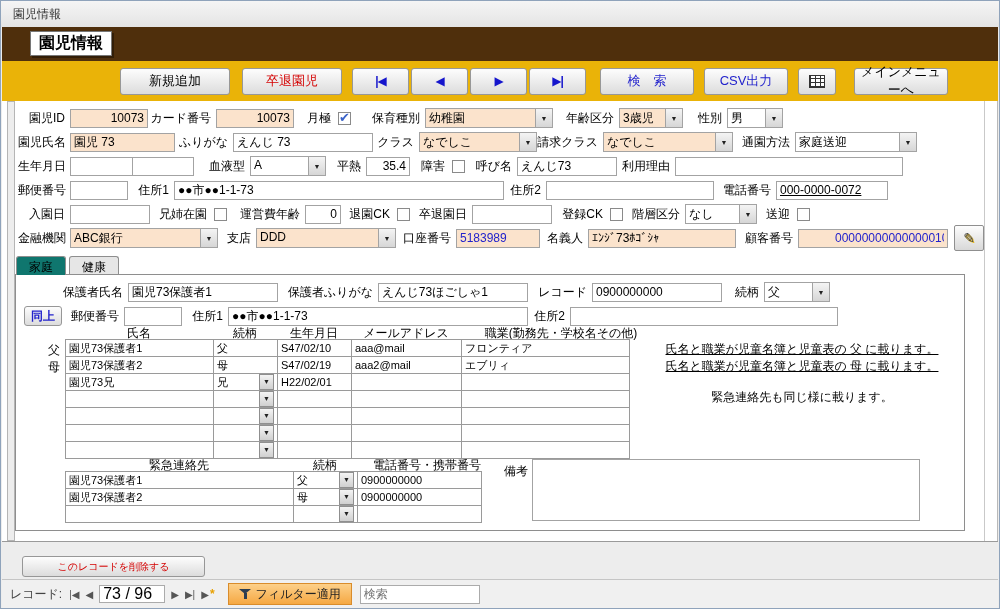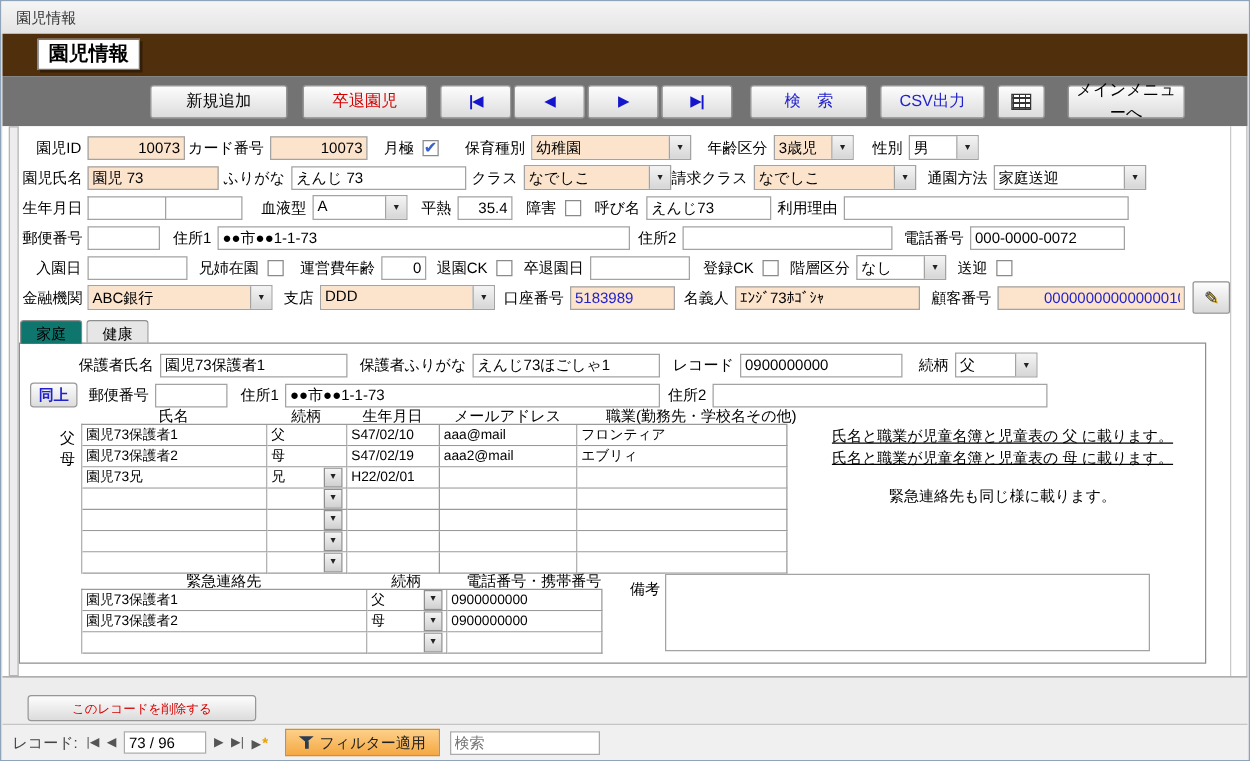--- a/index.html
+++ b/index.html
@@ -1,21 +1,21 @@
 <!DOCTYPE html>
 <html><head>
 <meta charset="utf-8">
 <style>
   * { box-sizing: border-box; margin: 0; padding: 0; }
   body { font-family: "Liberation Sans", "DejaVu Sans", sans-serif; font-size: 12px; background:#fff; }
   .window { position:relative; width:1000px; height:609px; border:1px solid #8fa3bb; background:#ededed; overflow:hidden; }
   .titlebar { position:absolute; top:0; left:0; right:0; height:26px; background:linear-gradient(#f5f5f5,#e4e4e4); display:flex; align-items:center; padding-left:12px; color:#333; }
   .brownband { position:absolute; top:26px; left:1px; right:1px; height:34px; background:#4f2f0c; }
   .form-title { position:absolute; left:28px; top:4px; background:#fff; border:1px solid #777; box-shadow:2px 2px 0 rgba(0,0,0,.35); font-weight:bold; font-size:16px; padding:1px 8px; color:#000; }
-  .toolbar { position:absolute; top:60px; left:1px; right:1px; height:40px; background:#737373; display:flex; align-items:center; }
+  .toolbar { position:absolute; top:60px; left:1px; right:1px; height:40px; background:#eab308; display:flex; align-items:center; }
   .tbb { height:27px; background:linear-gradient(#fdfdfd,#dcdcdc); border:1px solid #979797; border-radius:3px; font-size:13px; font-family:inherit; display:inline-flex; align-items:center; justify-content:center; cursor:default; }
   .tbb.red { color:#d40000; }
   .tbb.blue { color:#2222cc; }
   .tbb .bluearrow { color:#1515cc; font-weight:bold; font-size:12px; letter-spacing:-1px; }
   .ds-icon { display:inline-block; width:16px; height:13px; border:1px solid #333;
       background-color:#fff;
       background-image:repeating-linear-gradient(0deg,#333 0 1px,transparent 1px 4px),repeating-linear-gradient(90deg,#333 0 1px,transparent 1px 5px); }
   .form-area { position:absolute; top:100px; left:1px; right:1px; height:440px; background:#fff; border-right:1px solid #b9b9b9; }
   .selbar { position:absolute; left:5px; top:0; bottom:0; width:8px; background:#ededed; border:1px solid #b5b5b5; }
   .rows { position:absolute; top:6px; left:16px; right:6px; }
@@ -54,21 +54,21 @@
   .notes { position:absolute; top:66px; left:616px; width:340px; text-align:center; line-height:17px; }
   .notes .ul { text-decoration:underline; display:block; }
   .notes .l3 { margin-top:14px; display:block; }
   .remlabel { position:absolute; top:188px; left:488px; }
   .remarks { position:absolute; top:184px; left:516px; width:388px; height:62px; border:1px solid #a3a3a3; resize:none; font-family:inherit; }
   .graystrip { position:absolute; top:540px; left:1px; right:1px; height:38px; background:#ededed; border-top:1px solid #9a9a9a; }
   .delbtn { position:absolute; left:20px; top:14px; width:183px; height:21px; background:linear-gradient(#fdfdfd,#dcdcdc); border:1px solid #979797; border-radius:3px; color:#d40000; font-family:inherit; font-size:10px; }
   .recnav { position:absolute; top:578px; left:1px; right:1px; height:29px; background:#f0f0f0; border-top:1px solid #c5c5c5; display:flex; align-items:center; padding-left:8px; }
   .rlab { color:#444; margin-right:4px; }
   .rbtn { border:none; background:transparent; font-size:10px; color:#555; padding:1px 3px; font-family:inherit; }
-  .rcount { width:66px; height:18px; border:1px solid #ababab; text-align:left; padding:0 3px; font-size:12px; font-family:inherit; margin:0 3px; }
+  .rcount { width:66px; height:18px; border:1px solid #ababab; text-align:left; padding:0 3px; font-size:16px; font-family:inherit; margin:0 3px; }
   .rnew .star { color:#e8a000; font-weight:bold; font-size:12px; margin-left:1px; }
   .filterbtn { margin-left:10px; height:22px; padding:0 10px; background:linear-gradient(#fdd089,#f5a843); border:1px solid #d98c2b; display:flex; align-items:center; gap:5px; font-family:inherit; font-size:12px; color:#222; }
   .funnel { position:relative; width:12px; height:11px; display:inline-block; }
   .funnel::before { content:""; position:absolute; top:0; left:0; border-left:6px solid transparent; border-right:6px solid transparent; border-top:5px solid #2b3d52; }
   .funnel::after { content:""; position:absolute; left:5px; top:4px; width:3px; height:6px; background:#2b3d52; }
   .rsearch { margin-left:8px; width:120px; height:19px; border:1px solid #ababab; padding:0 3px; font-family:inherit; font-size:12px; }
   .redge { position:absolute; top:100px; bottom:30px; right:14px; width:1px; background:#c9c9c9; }
 </style>
 </head>
 <body>
@@ -176,21 +176,21 @@
       </div>
 
       <div class="row">
         <span class="lb" style="width:52px">郵便番号</span>
         <input class="tb" style="width: 58px;">
         <span class="lb" style="width:46px">住所1</span>
         <input class="tb" style="width: 330px;" value="●●市●●1-1-73">
         <span class="lb" style="width:42px">住所2</span>
         <input class="tb" style="width: 168px;">
         <span class="lb" style="width:62px">電話番号</span>
-        <input class="tb" style="width: 124px;" value="000-0000-0072">
+        <input class="tb" style="width: 112px; text-decoration: underline;" value="000-0000-0072">
       </div>
 
       <div class="row">
         <span class="lb" style="width:52px">入園日</span>
         <input class="tb" style="width: 80px;">
         <span class="lb" style="width:62px">兄姉在園</span>
         <span class="cb"></span>
         <span class="lb" style="width:76px">運営費年齢</span>
         <input class="tb ra" style="width: 36px;" value="0">
         <span class="lb" style="width:54px">退園CK</span>

